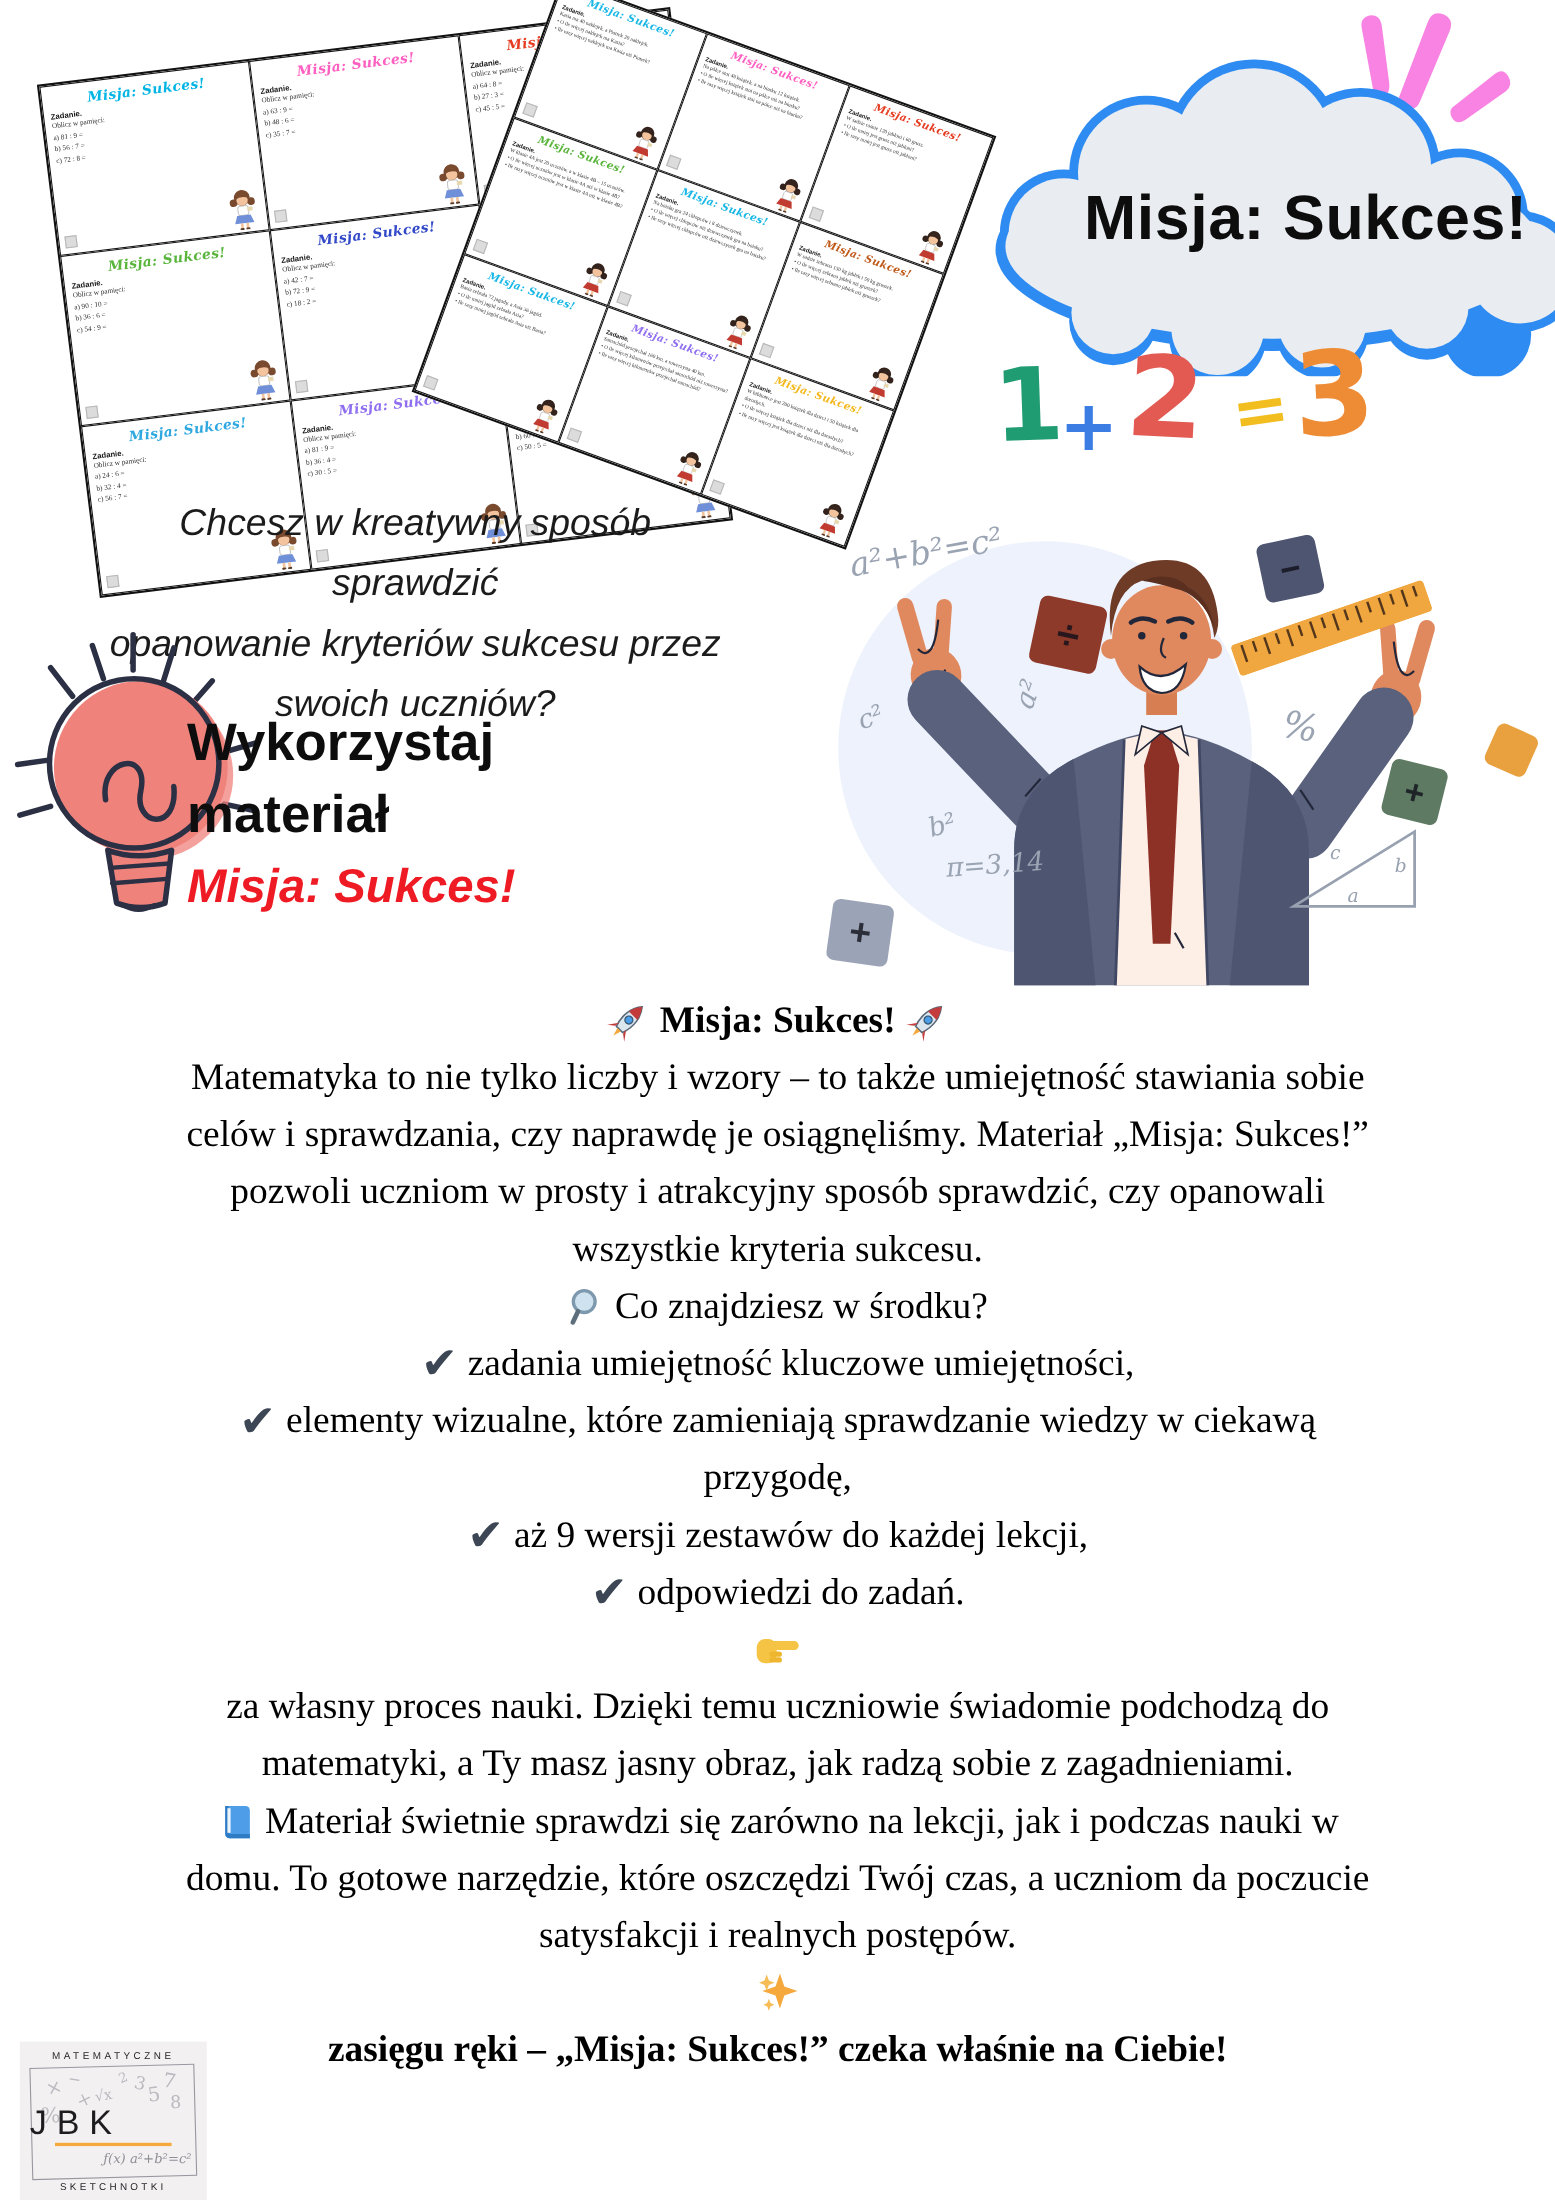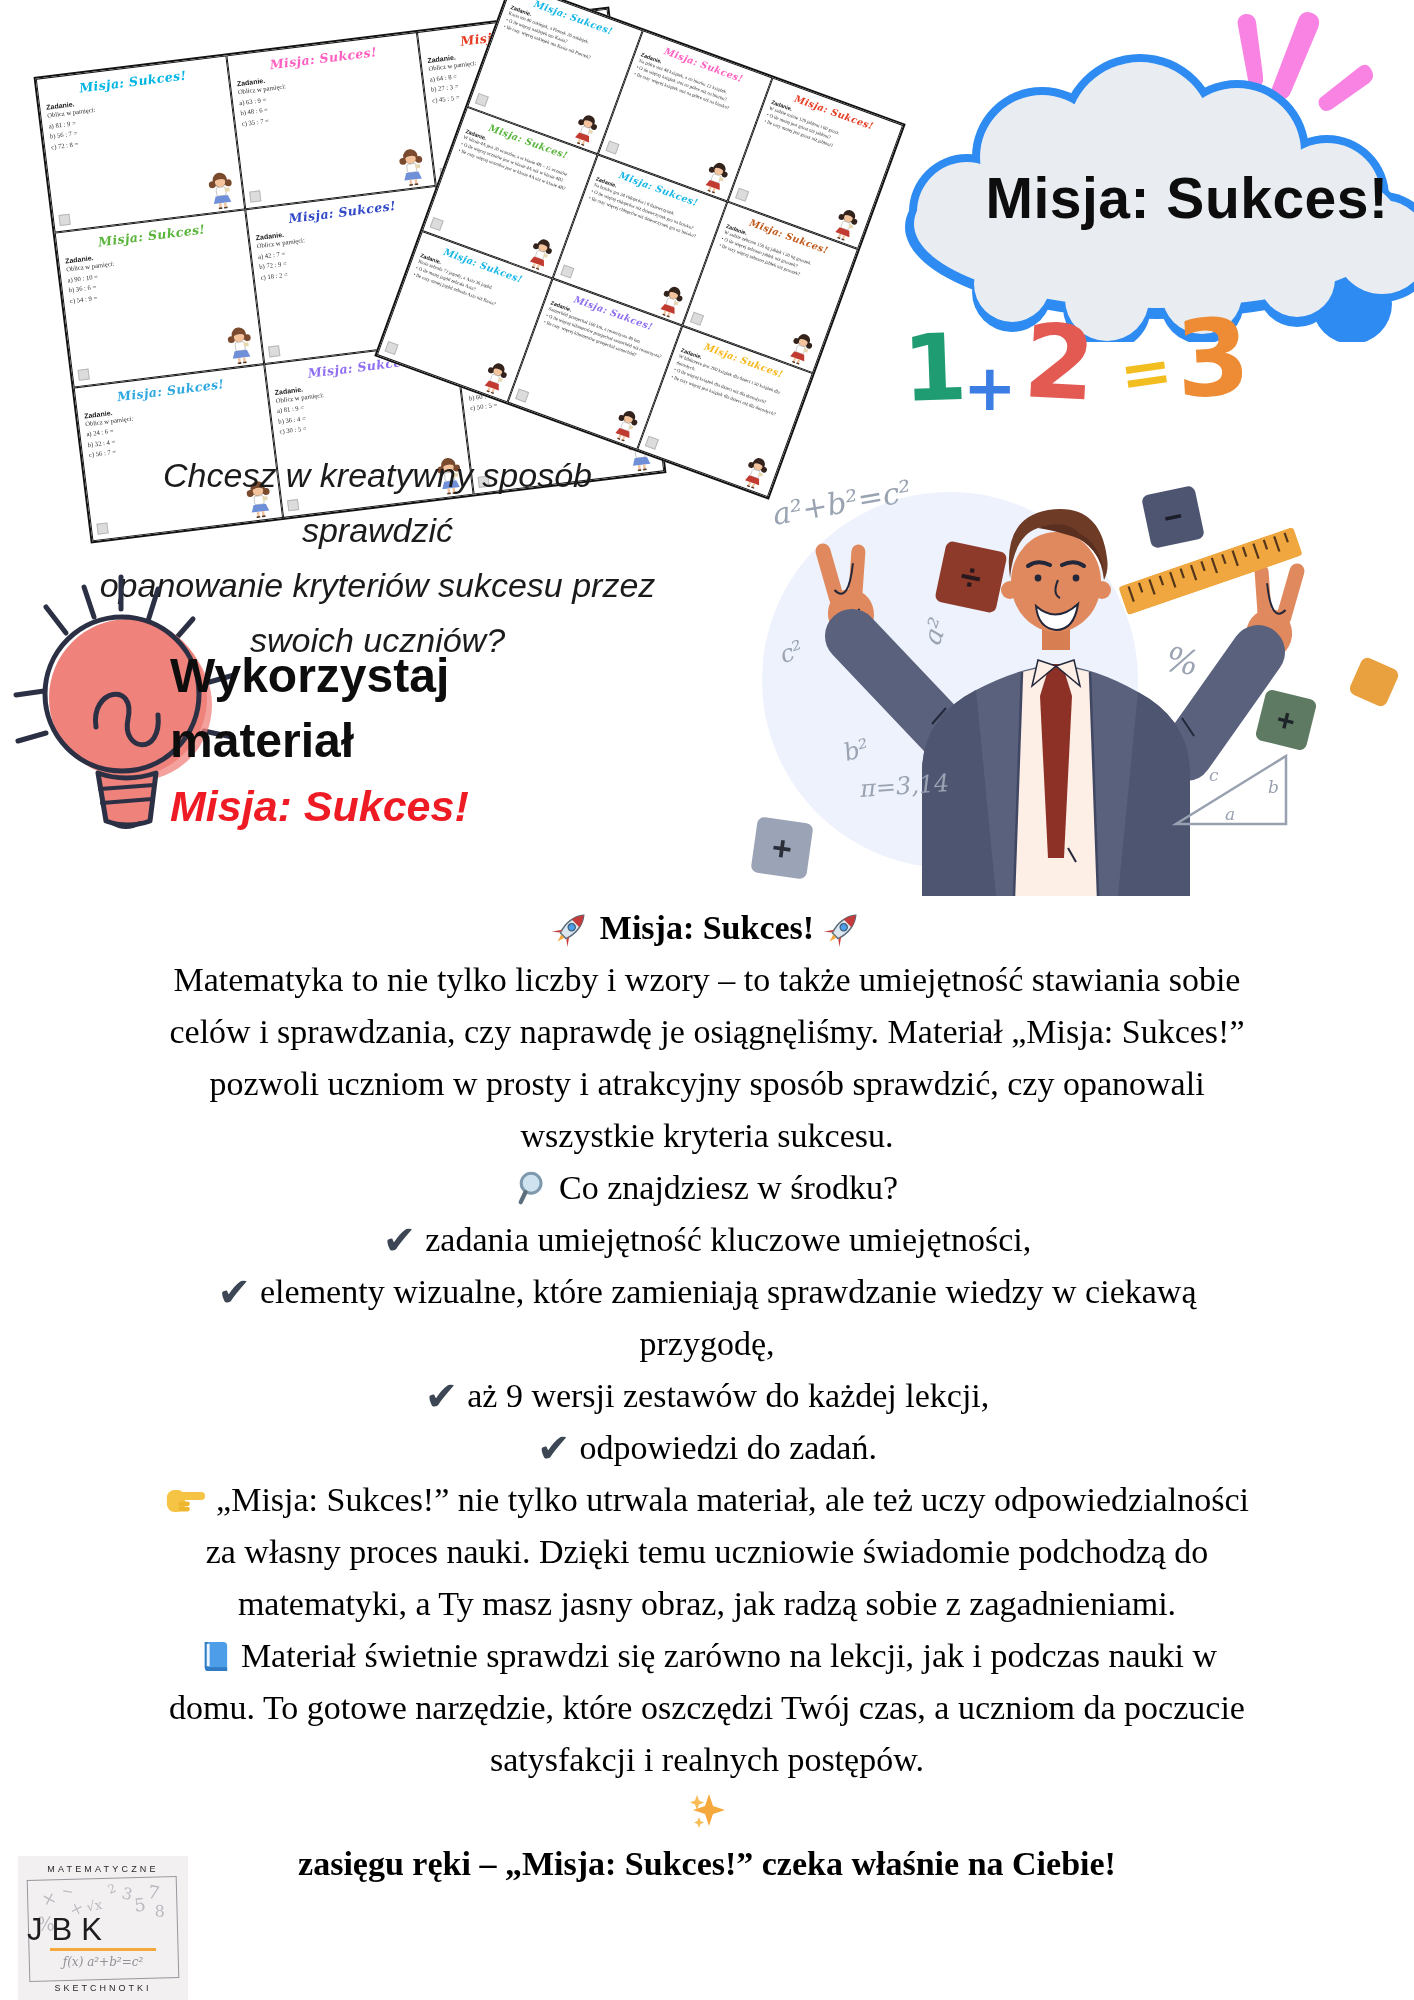--- a/index.html
+++ b/index.html
@@ -62,21 +62,21 @@
 
   
   .logo{position:absolute;left:18px;top:1856px;width:170px;height:144px;background:#f3f0f1;z-index:1;}
   .logo-top{position:absolute;top:8px;left:0;width:100%;text-align:center;font-size:9px;letter-spacing:3.2px;color:#26262a;}
   .logo-frame{position:absolute;left:10px;top:22px;width:148px;height:100px;border:1.5px solid #97979e;transform:rotate(-1.5deg);}
   .logo-sym{position:absolute;color:#b9b9bf;font-family:"DejaVu Serif",serif;line-height:1;}
   .logo-jbk{position:absolute;top:56px;left:0;width:100%;text-align:left;font-size:31px;letter-spacing:9px;
             text-indent:9px;color:#1d1d20;font-weight:500;}
   .logo-underline{position:absolute;left:32px;top:92px;width:106px;height:3px;background:#f5a93c;}
   .logo-formula{position:absolute;top:99px;left:0;width:100%;text-align:center;font-family:"DejaVu Serif",serif;
-                font-style:italic;font-size:12px;color:#8f8f96;}
+                font-style:italic;font-size:12px;color:#8f8f96;padding-left:31px;}
   .logo-bottom{position:absolute;top:127px;left:0;width:100%;text-align:center;font-size:9px;letter-spacing:3px;color:#26262a;}
 </style>
 </head>
 <body>
 
 <div class="canvas">
 
   <div class="ws ws-left">
       <div class="card">
         <div class="card-head" style="color: rgb(0, 180, 228);">Misja: Sukces!</div>
@@ -761,21 +761,20 @@
       </div>
       <div class="body-line">
         <span class="li-icon">
           <svg viewBox="0 0 44 32" width="42" height="31">
             <rect x="2" y="5" width="19" height="23" rx="8" fill="#f6c445"></rect>
             <rect x="13" y="7" width="29" height="8.5" rx="4.2" fill="#f6c445"></rect>
             <rect x="14" y="17" width="12" height="5" rx="2.5" fill="#edb62e"></rect>
             <rect x="14" y="22.5" width="12" height="5" rx="2.5" fill="#edb62e"></rect>
           </svg>
         </span>
-        <span>„Misja: Sukces!” nie tylko utrwala materiał, ale też uczy odpowiedzialności</span>
       </div>
       <div class="body-line">
         <span>za własny proces nauki. Dzięki temu uczniowie świadomie podchodzą do</span>
       </div>
       <div class="body-line">
         <span>matematyki, a Ty masz jasny obraz, jak radzą sobie z zagadnieniami.</span>
       </div>
       <div class="body-line">
         <span class="li-icon">
           <svg viewBox="0 0 36 36" width="35" height="35">

